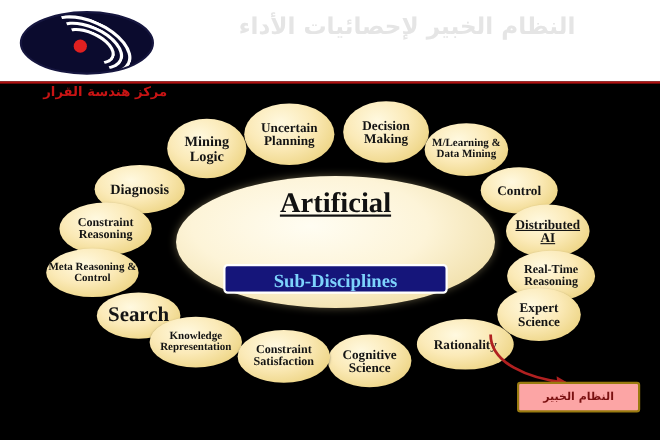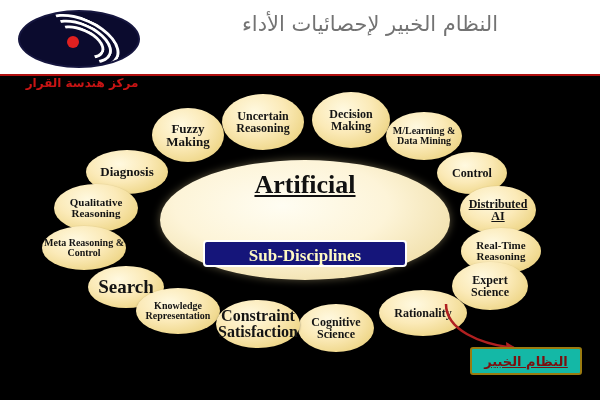--- a/index.html
+++ b/index.html
@@ -66,35 +66,35 @@
     position: absolute;
     left: 47px; top: 24px;
     width: 12px; height: 12px;
     border-radius: 50%;
     background: #e02020;
   }
   .org-name {
     position: absolute;
     left: 12px; top: 76px;
     width: 140px;
-    text-align: center;
+    text-align: right;
     color: #c81414;
     font-size: 12px;
     font-family: "DejaVu Sans", sans-serif;
     direction: rtl;
     font-weight: bold;
   }
   .header-title {
     position: absolute;
     left: 150px; top: 12px;
     width: 440px;
     text-align: center;
-    color: #737373;
+    color: #e5e5e5;
     font-size: 21px;
-    font-weight: normal;
+    font-weight: bold;
     font-family: "DejaVu Sans", sans-serif;
     direction: rtl;
     letter-spacing: 0px;
   }
 
   
   .core-ellipse {
     position: absolute;
     left: 160px; top: 160px;
     width: 290px;
@@ -115,21 +115,21 @@
   .core-title-1 { left: 0; top: 10px; font-size: 26px; text-decoration: underline; }
   .core-title-2 { left: 0; top: 44px; font-size: 26px; }
   .core-badge {
     position: absolute;
     left: 43px; top: 80px;
     width: 204px;
     height: 27px;
     background: #15157a;
     border: 2px solid #ffffff;
     border-radius: 4px;
-    color: #fef9c3;
+    color: #7dd3fc;
     font-size: 17px;
     font-weight: bold;
     line-height: 27px;
     text-align: center;
     font-family: "Liberation Serif", serif;
     box-sizing: border-box;
   }
 
   
   .node {
@@ -150,33 +150,32 @@
     padding: 2px;
   }
   .node span { display: block; width: 100%; }
 
   
   .callout {
     position: absolute;
     left: 470px; top: 347px;
     width: 112px;
     height: 28px;
-    background: #14b8a6;
+    background: #fca5a5;
     border: 2px solid #9a7b10;
     border-radius: 3px;
     color: #7a1010;
-    font-size: 13px;
+    font-size: 10px;
     font-weight: bold;
     line-height: 26px;
     text-align: center;
     direction: rtl;
     font-family: "DejaVu Sans", sans-serif;
     box-sizing: border-box;
     z-index: 8;
-    text-decoration: underline;
   }
   .arrow-svg {
     position: absolute;
     left: 440px; top: 300px;
     width: 110px;
     height: 60px;
     z-index: 7;
   }
 </style>
 </head>
@@ -194,42 +193,42 @@
       <div class="logo-swoosh sw3"></div>
       <div class="logo-dot"></div>
     </div>
   </div>
 
   <div class="org-name">مركز هندسة القرار</div>
   <div class="header-title">النظام الخبير لإحصائيات الأداء</div>
 
   <div id="node-layer">
       <div class="node" style="left: 222px; top: 94px; width: 82px; height: 56px; font-size: 12px;">
-        <span>Uncertain Reasoning</span>
+        <span>Uncertain Planning</span>
       </div>
       <div class="node" style="left: 312px; top: 92px; width: 78px; height: 56px; font-size: 12px;">
         <span>Decision Making</span>
       </div>
       <div class="node" style="left: 386px; top: 112px; width: 76px; height: 48px; font-size: 10px;">
         <span>M/Learning &amp; Data Mining</span>
       </div>
       <div class="node" style="left: 152px; top: 108px; width: 72px; height: 54px; font-size: 13px;">
-        <span>Fuzzy Making</span>
+        <span>Mining Logic</span>
       </div>
       <div class="node" style="left: 437px; top: 152px; width: 70px; height: 42px; font-size: 12px;">
         <span>Control</span>
       </div>
       <div class="node" style="left: 86px; top: 150px; width: 82px; height: 44px; font-size: 13px;">
         <span>Diagnosis</span>
       </div>
       <div class="node" style="left: 460px; top: 186px; width: 76px; height: 48px; font-size: 12px; text-decoration: underline;">
         <span>Distributed AI</span>
       </div>
       <div class="node" style="left: 54px; top: 184px; width: 84px; height: 48px; font-size: 11px;">
-        <span>Qualitative Reasoning</span>
+        <span>Constraint Reasoning</span>
       </div>
       <div class="node" style="left: 461px; top: 228px; width: 80px; height: 46px; font-size: 11px;">
         <span>Real-Time Reasoning</span>
       </div>
       <div class="node" style="left: 42px; top: 226px; width: 84px; height: 44px; font-size: 10px;">
         <span>Meta Reasoning &amp; Control</span>
       </div>
       <div class="node" style="left: 452px; top: 262px; width: 76px; height: 48px; font-size: 12px;">
         <span>Expert Science</span>
       </div>
@@ -238,21 +237,21 @@
       </div>
       <div class="node" style="left: 379px; top: 290px; width: 88px; height: 46px; font-size: 12px;">
         <span>Rationality</span>
       </div>
       <div class="node" style="left: 136px; top: 288px; width: 84px; height: 46px; font-size: 10px;">
         <span>Knowledge Representation</span>
       </div>
       <div class="node" style="left: 298px; top: 304px; width: 76px; height: 48px; font-size: 12px;">
         <span>Cognitive Science</span>
       </div>
-      <div class="node" style="left: 216px; top: 300px; width: 84px; height: 48px; font-size: 16px; font-family: Liberation Serif, serif;">
+      <div class="node" style="left: 216px; top: 300px; width: 84px; height: 48px; font-size: 11px; font-family: Liberation Serif, serif;">
         <span>Constraint Satisfaction</span>
       </div>
     </div>
 
   <div class="core-ellipse">
     <div class="core-title-1">Artificial</div>
     <div class="core-badge">Sub-Disciplines</div>
   </div>
 
   <svg class="arrow-svg" viewBox="0 0 110 60">

